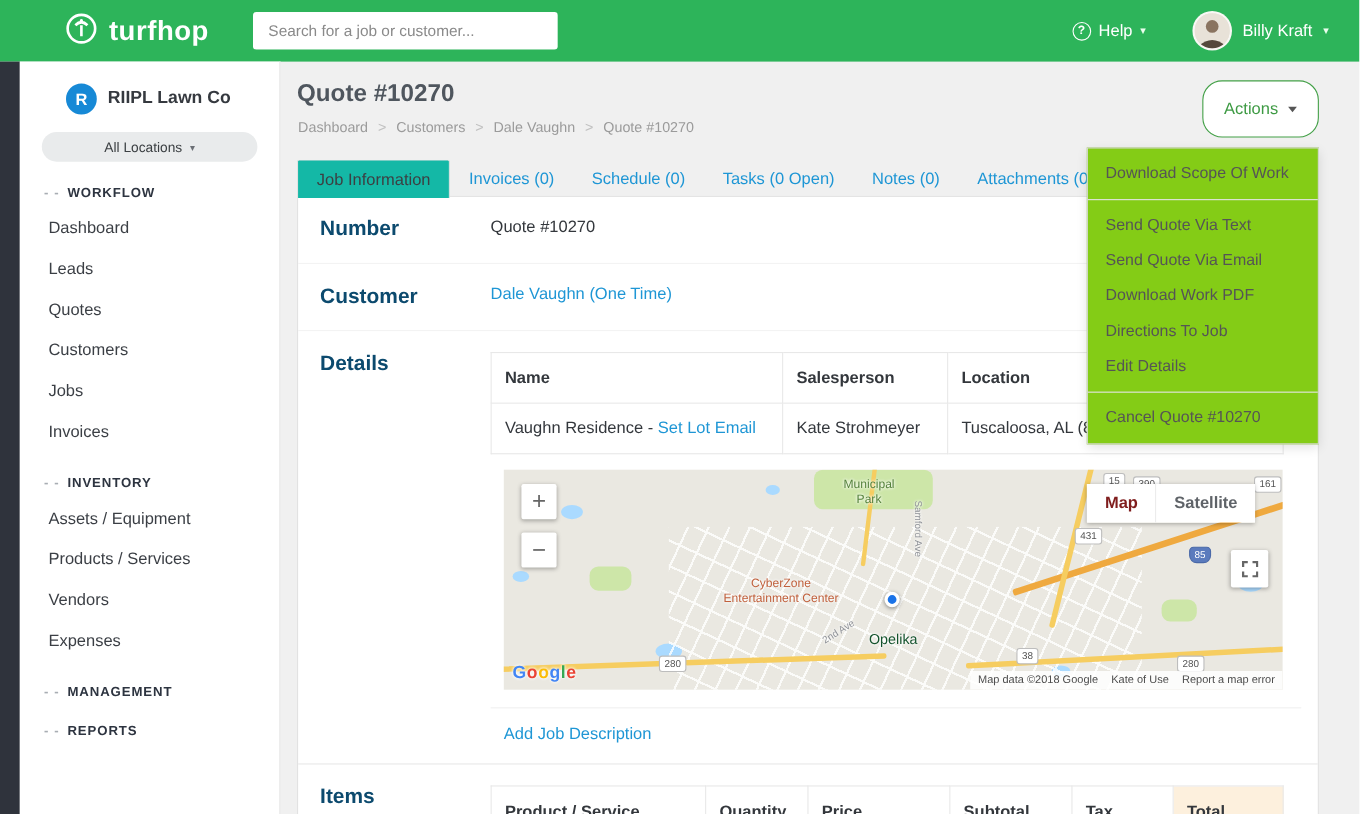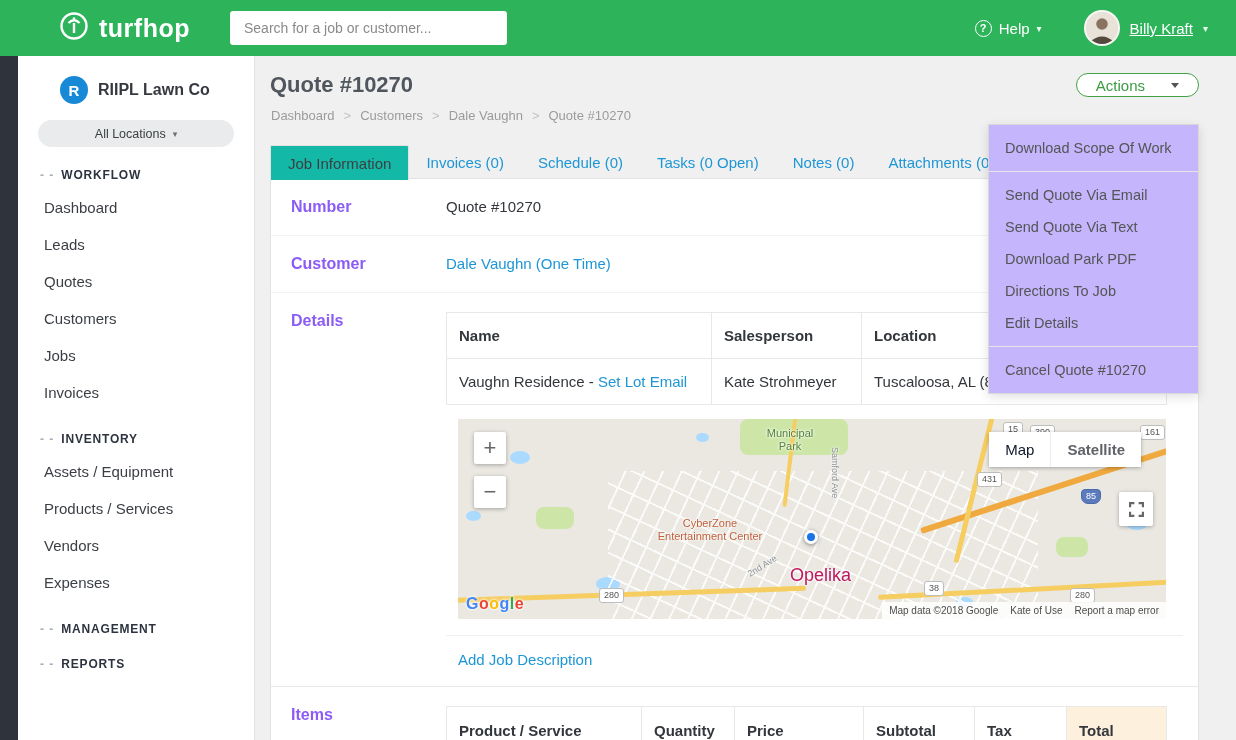--- a/index.html
+++ b/index.html
@@ -14,21 +14,21 @@
     border-radius:3px; padding:0 12px; font-size:14px; color:#333; outline:none; background:#fff;
     font-family:"Liberation Sans",sans-serif; }
   .search-input::placeholder { color:#8a8a8a; }
   .top-right { margin-left:auto; display:flex; align-items:center; }
   .help { display:flex; align-items:center; gap:7px; color:#fff; font-size:15px; cursor:pointer; }
   .help-icon { width:17px; height:17px; border:1.5px solid #fff; border-radius:50%; display:flex;
     align-items:center; justify-content:center; font-size:11px; font-weight:bold; }
   .caret-w { font-size:10px; color:#eafeee; }
   .user { display:flex; align-items:center; gap:10px; margin-left:42px; cursor:pointer; }
   .avatar { width:36px; height:36px; border-radius:50%; overflow:hidden; border:2px solid rgba(255,255,255,.75); background:#e8e2d8; }
-  .user-name { color:#fff; font-size:15px;text-decoration:underline; }
+  .user-name { color:#fff; font-size:15px; }
 
   
   .layout { display:flex; height:684px; }
   .rail { width:18px; background:#2f333c; }
   .sidebar { width:237px; background:#fff; border-right:1px solid #e2e2e2; padding-top:20px; overflow:hidden; }
   .company { display:flex; align-items:center; gap:10px; padding-left:42px; }
   .company-logo { width:28px; height:28px; border-radius:50%; background:#1789d6; color:#fff; font-size:15px;
     font-weight:bold; display:flex; align-items:center; justify-content:center; }
   .company-name { font-size:16px; font-weight:bold; color:#35393f; }
   .loc-pill { margin:16px auto 0; width:196px; height:27px; background:#e9ebec; border-radius:14px;
@@ -39,32 +39,32 @@
     letter-spacing:.8px; margin:21px 0 7px; }
   .side-section::before { content:"- -"; color:#a8adb3; font-weight:bold; letter-spacing:1px; }
   .side-item { padding:10px 0 10px 4px; font-size:15px; color:#3b3f45; cursor:pointer; }
 
   
   .content { flex:1; position:relative; overflow:hidden; }
   .page-title { position:absolute; left:15px; top:16px; font-size:22px; font-weight:bold; color:#4f565e; }
   .breadcrumb { position:absolute; left:16px; top:52px; font-size:13px; color:#9b9b9b; display:flex; gap:9px; }
   .crumb { cursor:pointer; }
   .crumb-sep { color:#c0c0c0; }
-  .actions-btn { position:absolute; top:17px; right:37px; height:24px; padding:0 19px; background:#fff;
+  .actions-btn { position:absolute; top:17px; right:37px; height:52px; padding:0 19px; background:#fff;
     border:1px solid #43a047; border-radius:18px; color:#3d9a43; font-size:15px; display:flex; align-items:center;
-    gap:26px; cursor:pointer; }
+    gap:9px; cursor:pointer; }
   .caret-dark { width:0; height:0; border-left:4px solid transparent; border-right:4px solid transparent; border-top:5px solid #555; }
 
   .tabs { position:absolute; left:15px; top:89px; display:flex; z-index:3; height:34px; }
   .tab { padding:0 17px; display:flex; align-items:center; font-size:15px; color:#1e96d5; cursor:pointer; }
   .tab.active { background:#14b8a6; border:1px solid #e2e2e2; border-bottom:none; color:#3c4043; margin-bottom:-1px; border-radius:2px 2px 0 0; }
 
   .card { position:absolute; left:15px; right:37px; top:122px; bottom:-40px; background:#fff; border:1px solid #e2e2e2; z-index:1; }
   .row { display:flex; padding:19px 15px 19px 20px; border-bottom:1px solid #f3f3f3; align-items:flex-start; }
-  .row-label { width:155px; flex-shrink:0; font-size:16px; font-weight:bold; color:#8b5cf6; }
+  .row-label { width:155px; flex-shrink:0; font-size:19px; font-weight:bold; color:#0c4a6e; }
   .row-value { font-size:15px; color:#33373c; }
   .link { color:#1e96d5; cursor:pointer; text-decoration:none; }
   .row.details { border-bottom:1px solid #e8e8e8; padding-bottom:0; }
   .row.items { border-bottom:none; padding-bottom:0; }
   .details-content { flex:1; }
 
   table { border-collapse:collapse; table-layout:fixed; }
   .details-table { width:720px; margin-bottom:14px; }
   .details-table th, .details-table td { border:1px solid #e8e8e8; padding:14px 12px; text-align:left;
     font-size:15px; color:#33373c; white-space:nowrap; overflow:hidden; }
@@ -79,49 +79,49 @@
     background:repeating-linear-gradient(115deg, transparent 0 15px, #fff 15px 17px),
                repeating-linear-gradient(25deg, transparent 0 19px, #fff 19px 21px); }
   .m-road-y { background:#f6cd60; height:5px; border-radius:2px; }
   .m-road-o { background:#efa93f; height:6px; border-radius:2px; }
   .shield { position:absolute; background:#fff; border:1px solid #bdbdbd; border-radius:3px; font-size:9px;
     color:#555; padding:1px 4px; line-height:1.2; z-index:4; }
   .shield.interstate { background:#5b7bbd; color:#fff; border-color:#4a69a8; border-radius:4px 4px 7px 7px; }
   .m-label { position:absolute; z-index:4; text-shadow:0 0 3px #fff, 0 0 3px #fff; }
   .lbl-park { color:#55823c; font-size:11px; width:64px; text-align:center; line-height:1.2; }
   .lbl-poi { color:#c0603c; font-size:11px; width:112px; text-align:center; line-height:1.2; }
-  .lbl-city { color:#be185d; font-size:18px; }
+  .lbl-city { color:#14532d; font-size:13px; }
   .lbl-street { color:#8d9096; font-size:9px; }
   .m-marker { position:absolute; width:14px; height:14px; border-radius:50%; background:#1a73e8; border:3px solid #fff;
     box-shadow:0 1px 4px rgba(0,0,0,.45); z-index:5; }
   .m-ctl { position:absolute; background:#fff; box-shadow:0 1px 4px rgba(0,0,0,.3); display:flex; align-items:center;
     justify-content:center; cursor:pointer; z-index:6; }
   .zoom-btn { width:32px; height:32px; font-size:22px; color:#666; border-radius:2px; }
   .maptype { position:absolute; right:25px; top:13px; display:flex; box-shadow:0 1px 4px rgba(0,0,0,.3); z-index:6; }
   .mt-btn { height:35px; padding:0 16px; background:#fff; display:flex; align-items:center; font-size:15px; cursor:pointer;font-weight:bold; }
-  .mt-map { font-weight:normal; color:#0f172a; }
+  .mt-map { font-weight:bold; color:#7f1d1d; }
   .mt-sat { color:#5f6368; border-left:1px solid #ececec; }
   .fullscreen-btn { width:34px; height:34px; right:13px; top:73px; border-radius:2px; }
   .g-logo { position:absolute; left:8px; bottom:6px; font-size:16px; font-weight:bold; z-index:6;
     text-shadow:0 0 3px #fff, 0 0 3px #fff; letter-spacing:.5px; cursor:pointer; }
   .g-b { color:#4285F4; } .g-r { color:#EA4335; } .g-y { color:#FBBC05; } .g-g { color:#34A853; }
   .m-attr { position:absolute; right:0; bottom:0; background:rgba(255,255,255,.85); font-size:10px; color:#4c4c4c;
     padding:3px 7px; display:flex; gap:12px; z-index:6; }
   .m-attr .link-sm { color:#4c4c4c; cursor:pointer; }
 
   .add-desc { border-top:1px solid #f0f0f0; padding:15px 12px 17px; }
   .add-desc span { font-size:15px; }
 
   .items-table { width:720px; }
   .items-table th, .items-table td { border:1px solid #e8e8e8; padding:15px 12px; text-align:left; font-size:15px;
     color:#33373c; font-weight:bold; }
   .th-total { background:#fdf0dd; }
 
   
-  .menu { position:absolute; top:68px; right:37px; width:211px; background:#c4b5fd; border:1px solid #d8d8d8;
+  .menu { position:absolute; top:78px; right:37px; width:211px; background:#84cc16; border:1px solid #d8d8d8;
     box-shadow:0 3px 10px rgba(0,0,0,.12); z-index:10; padding:7px 0; }
   .menu-item { padding:8px 16px; font-size:14.5px; color:#555; cursor:pointer; white-space:nowrap; }
   .menu-divider { border-top:1px solid #e5e5e5; margin:7px 0; }
 </style>
 </head>
 <body>
 
 <div class="app">
 
   <header class="topbar">
@@ -355,23 +355,23 @@
             </tbody>
               </table>
           </div>
         </div>
 
       </section>
 
       <div class="menu">
         <div class="menu-item">Download Scope Of Work</div>
         <div class="menu-divider"></div>
+        <div class="menu-item">Send Quote Via Text</div>
         <div class="menu-item">Send Quote Via Email</div>
-        <div class="menu-item">Send Quote Via Text</div>
-        <div class="menu-item">Download Park PDF</div>
+        <div class="menu-item">Download Work PDF</div>
         <div class="menu-item">Directions To Job</div>
         <div class="menu-item">Edit Details</div>
         <div class="menu-divider"></div>
         <div class="menu-item">Cancel Quote #10270</div>
       </div>
 
     </main>
   </div>
 </div>
 

